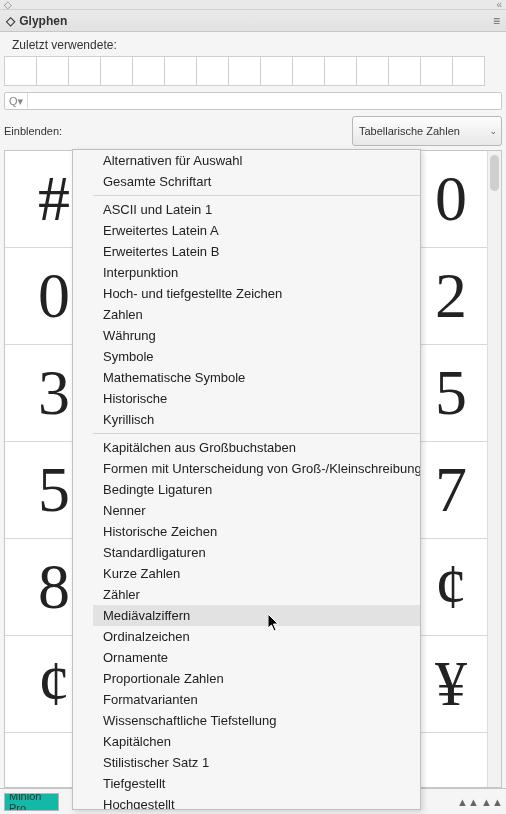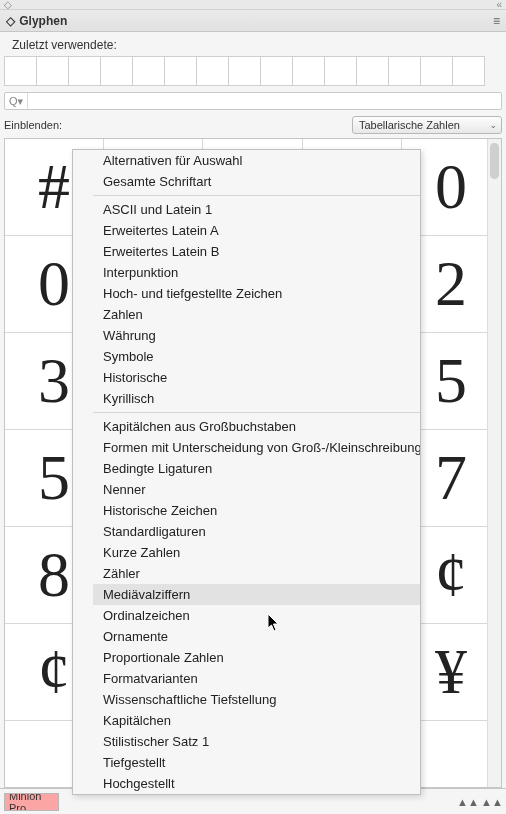--- a/index.html
+++ b/index.html
@@ -74,21 +74,21 @@
   .search-bar input::placeholder{color:#b0b0b0;}
   .filter-row{
     display:flex; align-items:center;
     padding: 0 4px 4px 4px;
     gap:4px;
     font-size:11px;
     justify-content:space-between;
   }
   .dropdown{
     flex:0 0 150px;
-    height:18px;
+    height:30px;
     border:1px solid #b8b8b8;
     background:linear-gradient(#fdfdfd,#e8e8e8);
     border-radius:3px;
     font-size:11px;
     display:flex; align-items:center; justify-content:space-between;
     padding:0 4px 0 6px;
     color:#333;
   }
   .dropdown .chev{font-size:9px;color:#666;}
   .glyph-area{
@@ -150,21 +150,21 @@
     border-top:1px solid #c6c6c6;
     display:flex; align-items:center;
     padding:0 4px;
     background:#f5f5f5;
     gap:4px;
   }
   .footer .fontname{
     flex:0 0 55px;
     height:18px;
     border:1px solid #b8b8b8;
-    background:#fca5a5;
+    background:#14b8a6;
     font-size:11px;
     display:flex; align-items:center;
     padding:0 4px;
     overflow:hidden;
   }
   .footer .spacer{flex:1;}
   .footer .zoom-btn{
     width:20px;height:16px;color:#666;font-size:11px;
     display:flex;align-items:center;justify-content:center;
   }
@@ -288,20 +288,21 @@
       <div class="item">Gesamte Schriftart</div>
       <div class="sep"></div>
       <div class="item">ASCII und Latein 1</div>
       <div class="item">Erweitertes Latein A</div>
       <div class="item">Erweitertes Latein B</div>
       <div class="item">Interpunktion</div>
       <div class="item">Hoch- und tiefgestellte Zeichen</div>
       <div class="item">Zahlen</div>
       <div class="item">Währung</div>
       <div class="item">Symbole</div>
+      <div class="item">Mathematische Symbole</div>
       <div class="item">Historische</div>
       <div class="item">Kyrillisch</div>
       <div class="sep"></div>
       <div class="item">Kapitälchen aus Großbuchstaben</div>
       <div class="item">Formen mit Unterscheidung von Groß-/Kleinschreibung</div>
       <div class="item">Bedingte Ligaturen</div>
       <div class="item">Nenner</div>
       <div class="item">Historische Zeichen</div>
       <div class="item">Standardligaturen</div>
       <div class="item">Kurze Zahlen</div>

